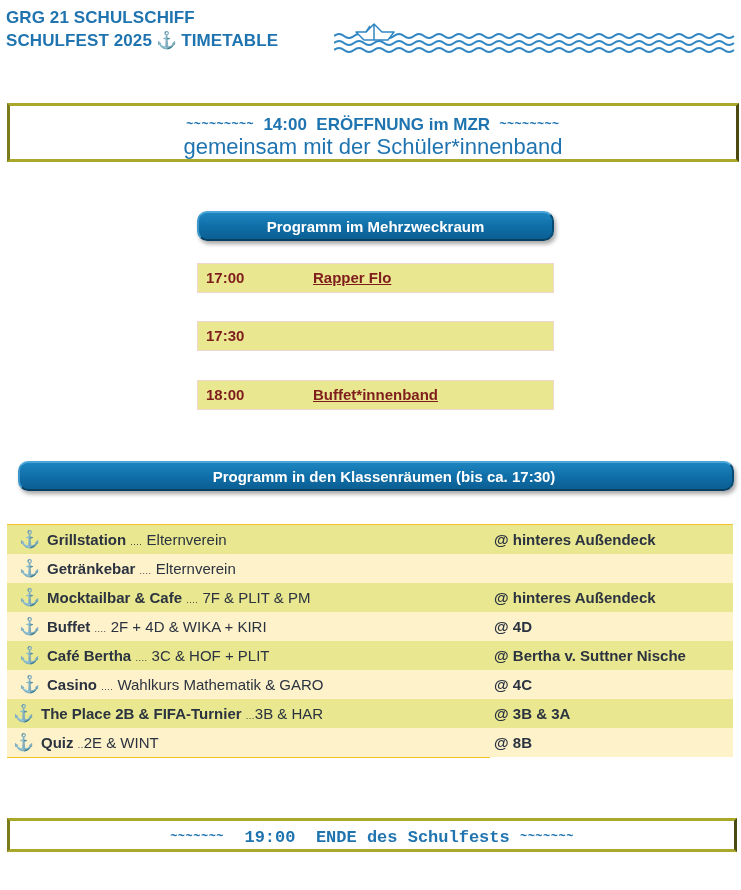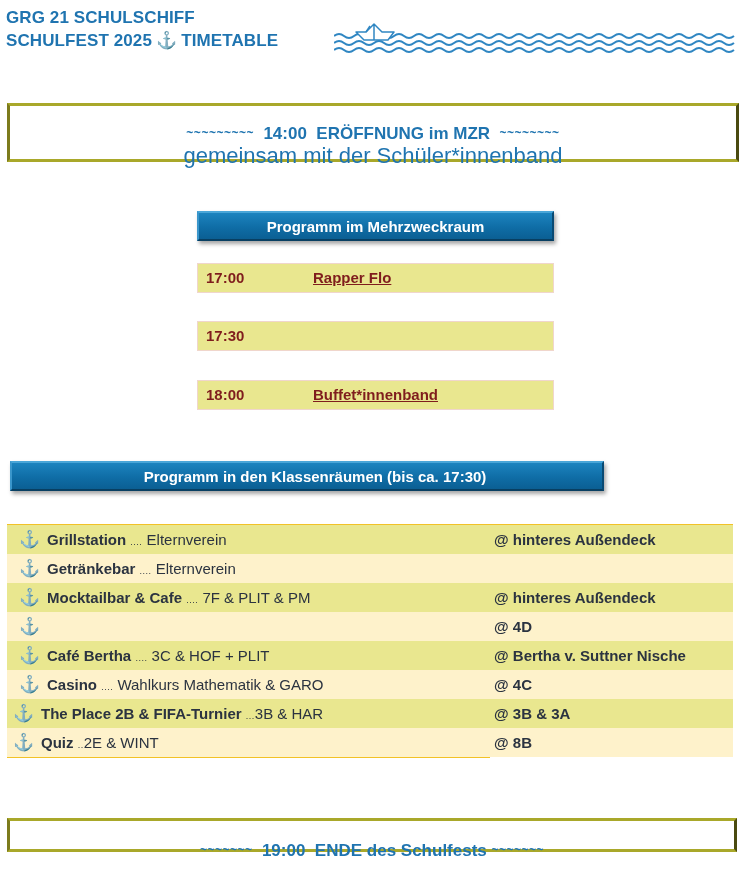--- a/index.html
+++ b/index.html
@@ -13,31 +13,31 @@
 
   .banner { position:absolute; left:7px; background:#fff; box-sizing:border-box;
             border-top:3px solid #a9a82a; border-bottom:3px solid #a9a82a;
             border-left:3px solid #7c7b1c; border-right:3px solid #4a4a10;
             text-align:center; color:#1f74b0; font-family:"Liberation Sans", sans-serif; }
   .banner.open { top:103px; width:732px; height:59px; }
   .banner.close { top:818px; width:730px; height:34px; }
   .banner .l1 { font-weight:bold; font-size:17px; line-height:22px; }
   .banner .tilde { font-size:12px; letter-spacing:0.5px; font-weight:bold; vertical-align:2px; }
   .banner .l2 { font-size:22px; line-height:22px; }
-  .banner.open .l1 { margin-top:16px; }
-  .banner.close .l1 { margin-top:18px; }
+  .banner.open .l1 { margin-top:7px; }
+  .banner.close .l1 { margin-top:5px;font-family:Liberation Mono, monospace; }
 
   .bluebar { position:absolute; height:28px; color:#fff; font-weight:bold; text-align:center;
              font-family:"Liberation Sans", sans-serif; font-size:15px; line-height:28px;
              background:linear-gradient(#1d84bf,#0f6da6 55%,#0b5f93);
              border-top:2px solid #4aa6d8; border-left:2px solid #3a96cb;
              border-right:2px solid #094a73; border-bottom:2px solid #083f62;
-             box-shadow:2px 3px 4px rgba(0,0,0,0.35); box-sizing:border-box; }
+             box-shadow:2px 3px 4px rgba(0,0,0,0.35); box-sizing:border-box;border-radius:10px; }
   .bluebar.mzr { left:197px; top:211px; width:357px; height:30px; }
-  .bluebar.kr { left:10px; top:461px; width:594px; height:30px;padding-left:16px; }
+  .bluebar.kr { left:18px; top:461px; width:716px; height:30px;padding-left:16px; }
 
   .slot { position:absolute; left:197px; width:357px; height:30px; background:#e9e78f;
           border:1px solid #f0d6cc; box-sizing:border-box; font-weight:bold; font-size:15px;
           line-height:28px; font-family:"Liberation Sans", sans-serif; color:#7f1d1d; }
   .slot .time { position:absolute; left:8px; }
   .slot .act { position:absolute; left:115px;text-decoration:underline; }
 
   .table { position:absolute; left:7px; top:524px; width:726px; border-top:1px solid #f2c227; }
   .row { position:relative; height:29px; font-size:15px; line-height:29px;
          font-family:"Liberation Sans", sans-serif; color:#2b3340; }
@@ -108,20 +108,21 @@
     <span class="a" style="left:12px">⚓</span>
     <span class="left"><span class="name">Getränkebar</span> <span class="dots">....</span> <span>Elternverein</span></span>
   </div>
   <div class="row odd">
     <span class="a" style="left:12px">⚓</span>
     <span class="left"><span class="name">Mocktailbar &amp; Cafe</span> <span class="dots">....</span> <span>7F &amp; PLIT &amp; PM</span></span>
     <span class="loc">@ hinteres Außendeck</span>
   </div>
   <div class="row even">
     <span class="a" style="left:12px">⚓</span>
+    <span class="left"><span class="name">Buffet</span> <span class="dots">....</span> <span>2F + 4D &amp; WIKA + KIRI</span></span>
     <span class="loc">@ 4D</span>
   </div>
   <div class="row odd">
     <span class="a" style="left:12px">⚓</span>
     <span class="left"><span class="name">Café Bertha</span> <span class="dots">....</span> <span>3C &amp; HOF + PLIT</span></span>
     <span class="loc">@ Bertha v. Suttner Nische</span>
   </div>
   <div class="row even">
     <span class="a" style="left:12px">⚓</span>
     <span class="left"><span class="name">Casino</span> <span class="dots">....</span> <span>Wahlkurs Mathematik &amp; GARO</span></span>

